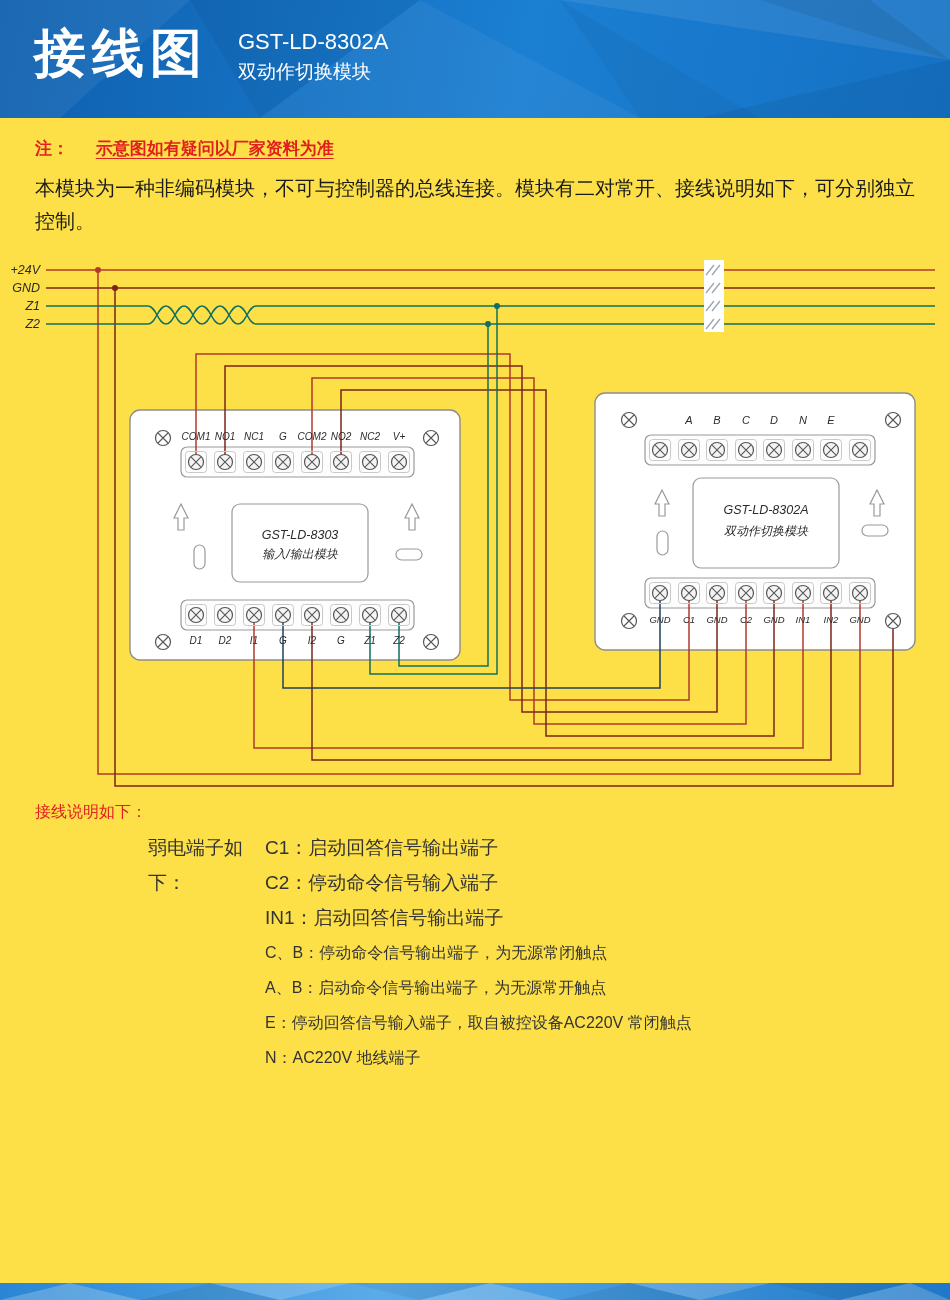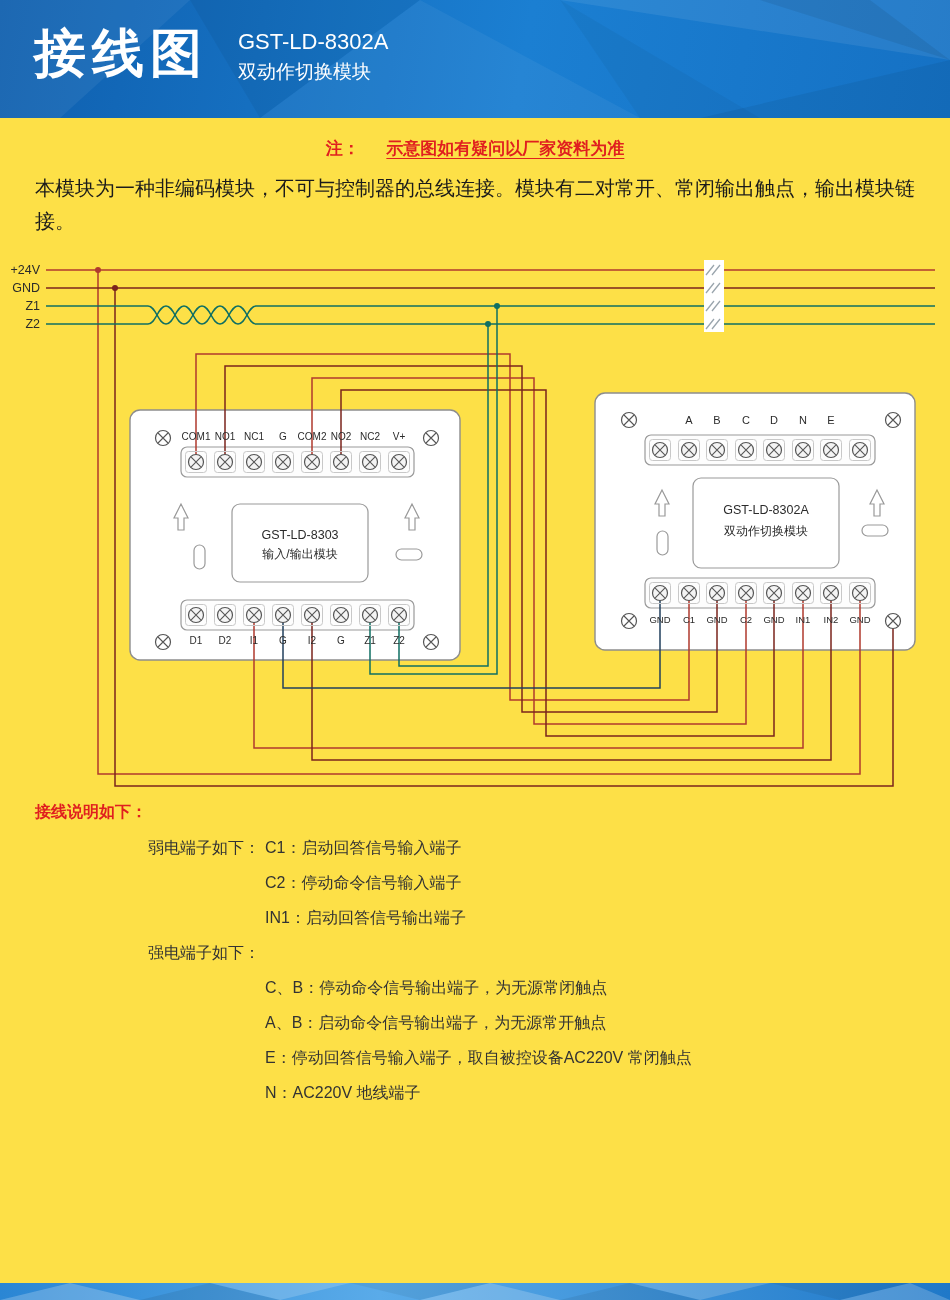--- a/index.html
+++ b/index.html
@@ -9,45 +9,45 @@
   
   .banner{position:relative;height:118px;background:linear-gradient(100deg,#0f5fae 0%,#1b7fd2 55%,#1571c4 100%);overflow:hidden;}
   .banner-bg{position:absolute;left:0;top:0;width:100%;height:100%;}
   .title{position:absolute;left:34px;top:18px;margin:0;font-size:52px;line-height:70px;
          color:#fff;font-weight:bold;letter-spacing:6px;}
   .subtitle-block{position:absolute;left:238px;top:28px;color:#fff;}
   .model{font-size:22px;line-height:28px;}
   .subtitle{font-size:19px;line-height:26px;margin-top:3px;}
 
   
-  .note{margin:20px 35px 0;font-size:17px;line-height:22px;color:#e01f1f;font-weight:bold;text-align:center;}
+  .note{margin:20px 35px 0;font-size:17px;line-height:22px;color:#e01f1f;font-weight:bold;}
   .note-prefix{margin-right:22px;}
   .note-text{text-decoration:underline;text-underline-offset:4px;}
   .intro{margin:12px 35px 0;font-size:20px;line-height:33px;color:#1b1b1b;}
 
   
-  .diagram{position:relative;width:862px;height:540px;margin-top:14px;}
+  .diagram{position:relative;width:862px;height:540px;margin-top:14px;font-style:italic;}
   .diagram svg{display:block;}
   .diagram text{font-family:"Liberation Sans","DejaVu Sans",sans-serif;fill:#2b2b2b;}
   .bus-label{font-size:12.5px;text-anchor:end;}
   .tlabel{font-size:10px;text-anchor:middle;}
   .tlabel-rt{font-size:11px;text-anchor:middle;}
   .tlabel-rb{font-size:9.5px;text-anchor:middle;}
   .mod-name{font-size:12.5px;text-anchor:middle;}
   .mod-sub{font-size:12px;text-anchor:middle;}
   .mod-body{fill:#fff;stroke:#8d8d8d;stroke-width:1.4;}
   .strip{fill:#fdfdfd;stroke:#9a9a9a;stroke-width:1.2;}
   .inner-box{fill:#fff;stroke:#9a9a9a;stroke-width:1.2;}
   .capsule{fill:none;stroke:#9a9a9a;stroke-width:1.2;}
   .wire{fill:none;}
 
   
   .description{margin:0 35px;font-size:21px;line-height:35px;color:#1b1b1b;}
-  .inst-heading{margin:10px 35px 0;font-size:16px;line-height:20px;font-weight:bold;color:#e01f1f;}
-  .terms{display:flex;margin:8px 0 0 148px;font-size:16px;color:#333;}
+  .inst-heading{margin:10px 35px 0;font-size:16px;line-height:20px;font-weight:normal;color:#e01f1f;}
+  .terms{display:flex;margin:8px 0 0 148px;font-size:19px;color:#333;}
   .terms-label{width:117px;flex:none;line-height:35px;}
   .terms-items > div{line-height:35px;}
   .strong-label{margin-left:148px;font-size:16px;color:#333;line-height:35px;}
   .strong-items{margin-left:265px;font-size:16px;color:#333;}
   .strong-items > div{line-height:35px;}
 
   
   .footer-bar{position:absolute;left:0;bottom:0;width:950px;height:17px;
               background:linear-gradient(90deg,#2a86d4,#5aabe9 40%,#1f78c8);overflow:hidden;}
   .footer-bar svg{position:absolute;left:0;top:0;}
@@ -72,21 +72,21 @@
       <div class="model">GST-LD-8302A</div>
       <div class="subtitle">双动作切换模块</div>
     </div>
   </header>
 
   <div class="note">
     <span class="note-prefix">注：</span>
     <span class="note-text">示意图如有疑问以厂家资料为准</span>
   </div>
 
-  <p class="intro">本模块为一种非编码模块，不可与控制器的总线连接。模块有二对常开、常闭输出触点，输出模块链接。</p>
+  <p class="intro">本模块为一种非编码模块，不可与控制器的总线连接。模块有二对常开、接线说明如下，可分别独立控制。</p>
 
   <div class="diagram">
     <svg viewBox="0 0 950 540" width="950" height="540">
       <defs>
         <g id="screw">
           <rect x="-10.5" y="-10.5" width="21" height="21" rx="3" fill="none" stroke="#c8c8c8" stroke-width="1"></rect>
           <circle r="7.5" fill="#f4f4f4" stroke="#555" stroke-width="1.2"></circle>
           <path d="M-4.8,-4.8 L4.8,4.8 M-4.8,4.8 L4.8,-4.8" stroke="#555" stroke-width="1.1"></path>
         </g>
         <g id="mount">
@@ -262,27 +262,26 @@
       </g>
     </svg>
   </div>
 
 
   <div class="inst-heading">接线说明如下：</div>
 
   <div class="terms">
     <div class="terms-label">弱电端子如下：</div>
     <div class="terms-items">
-      <div>C1：启动回答信号输入端子</div>
+      <div>C1：启动回答信号输出端子</div>
       <div>C2：停动命令信号输入端子</div>
       <div>IN1：启动回答信号输出端子</div>
     </div>
   </div>
 
-  <div class="strong-label">强电端子如下：</div>
   <div class="strong-items">
     <div>C、B：停动命令信号输出端子，为无源常闭触点</div>
     <div>A、B：启动命令信号输出端子，为无源常开触点</div>
     <div>E：停动回答信号输入端子，取自被控设备AC220V 常闭触点</div>
     <div>N：AC220V 地线端子</div>
   </div>
 
   <footer class="footer-bar">
     <svg viewBox="0 0 950 17" width="950" height="17" preserveAspectRatio="none">
       <polygon points="0,17 70,0 140,17" fill="rgba(255,255,255,0.22)"></polygon>

